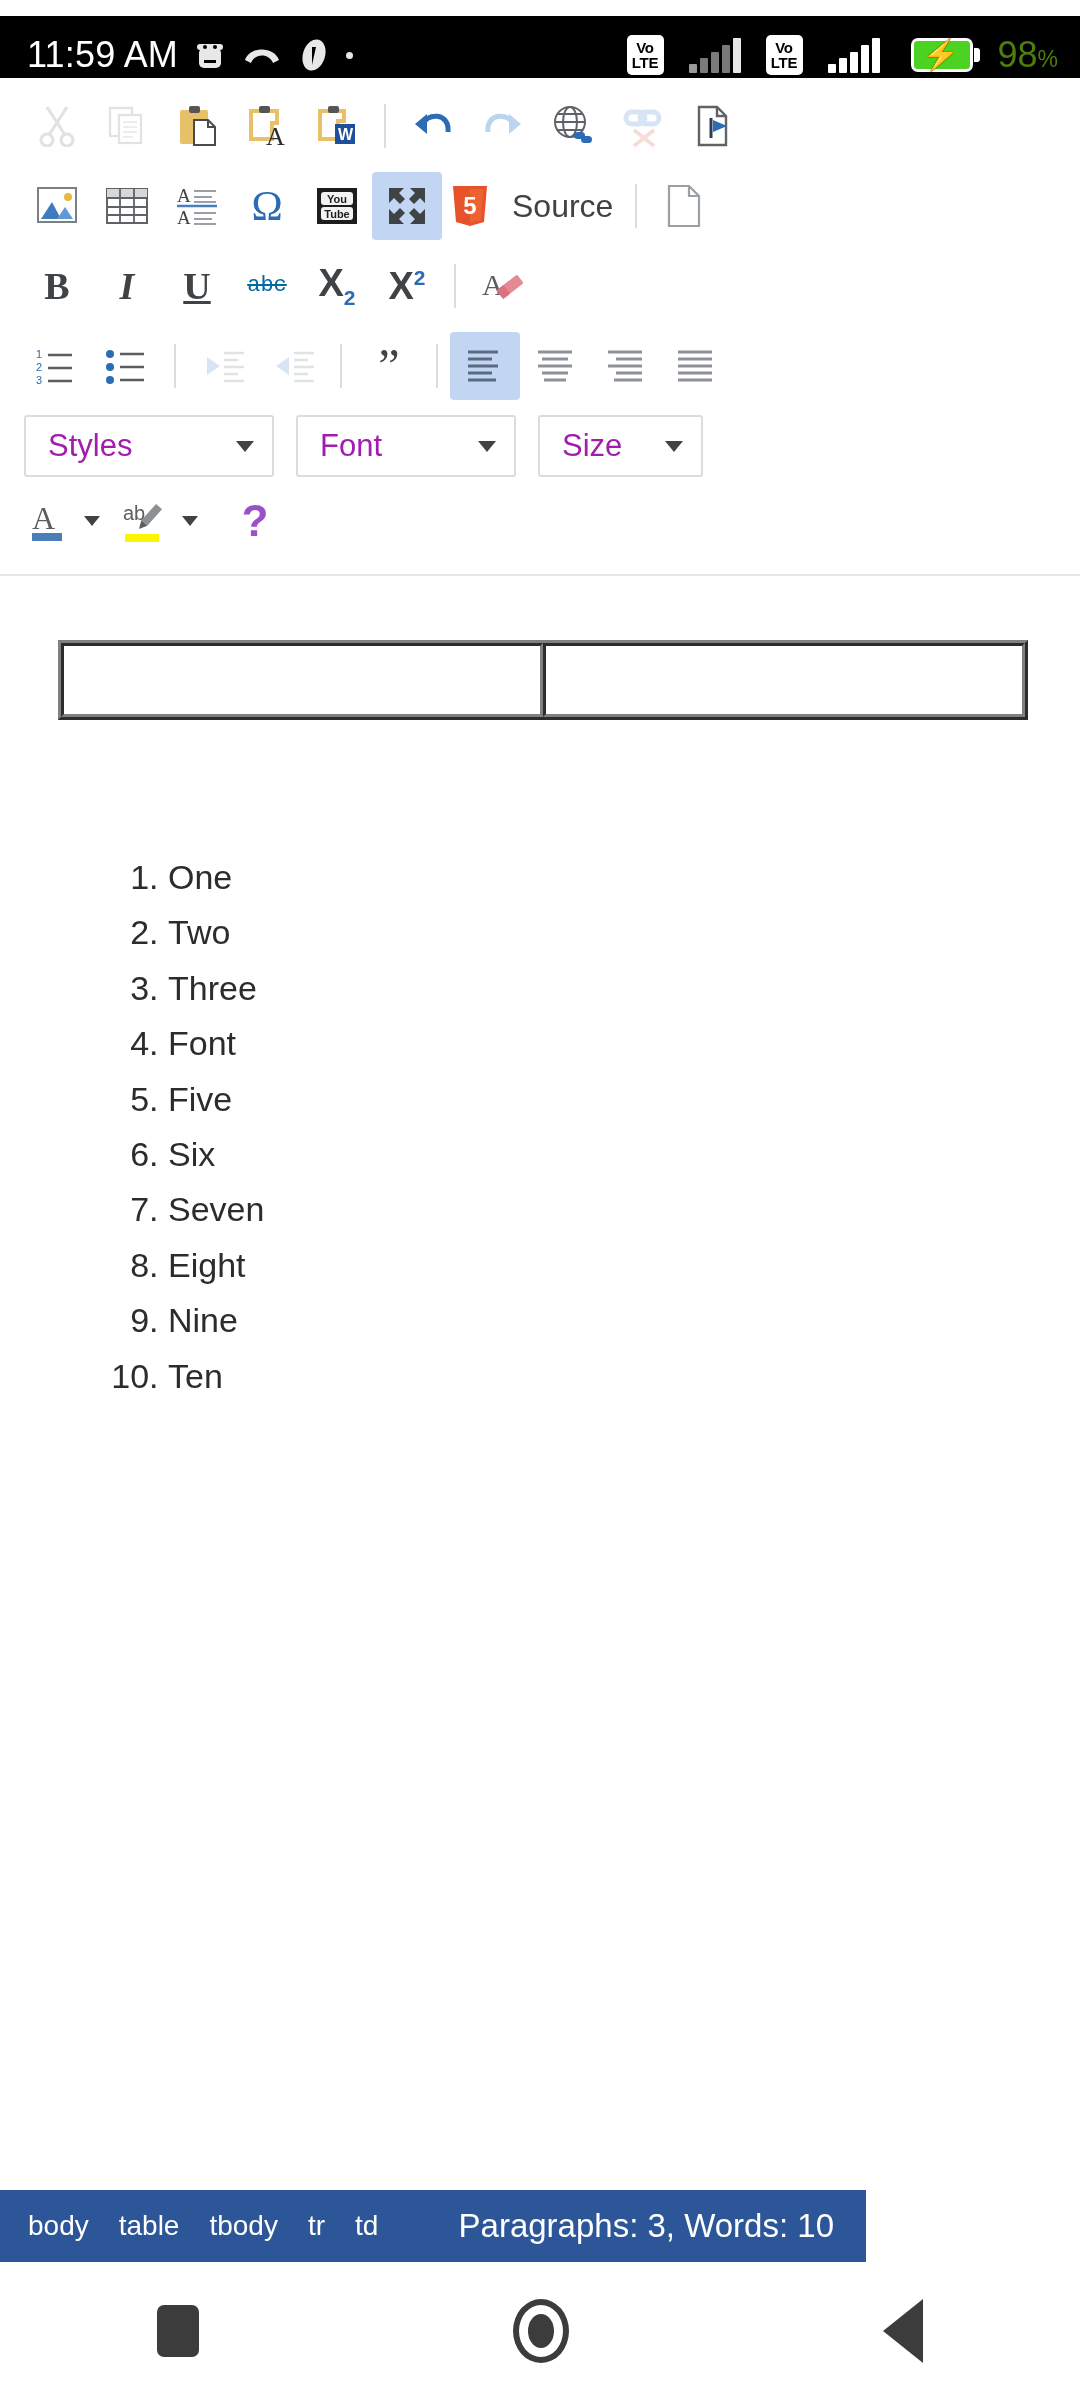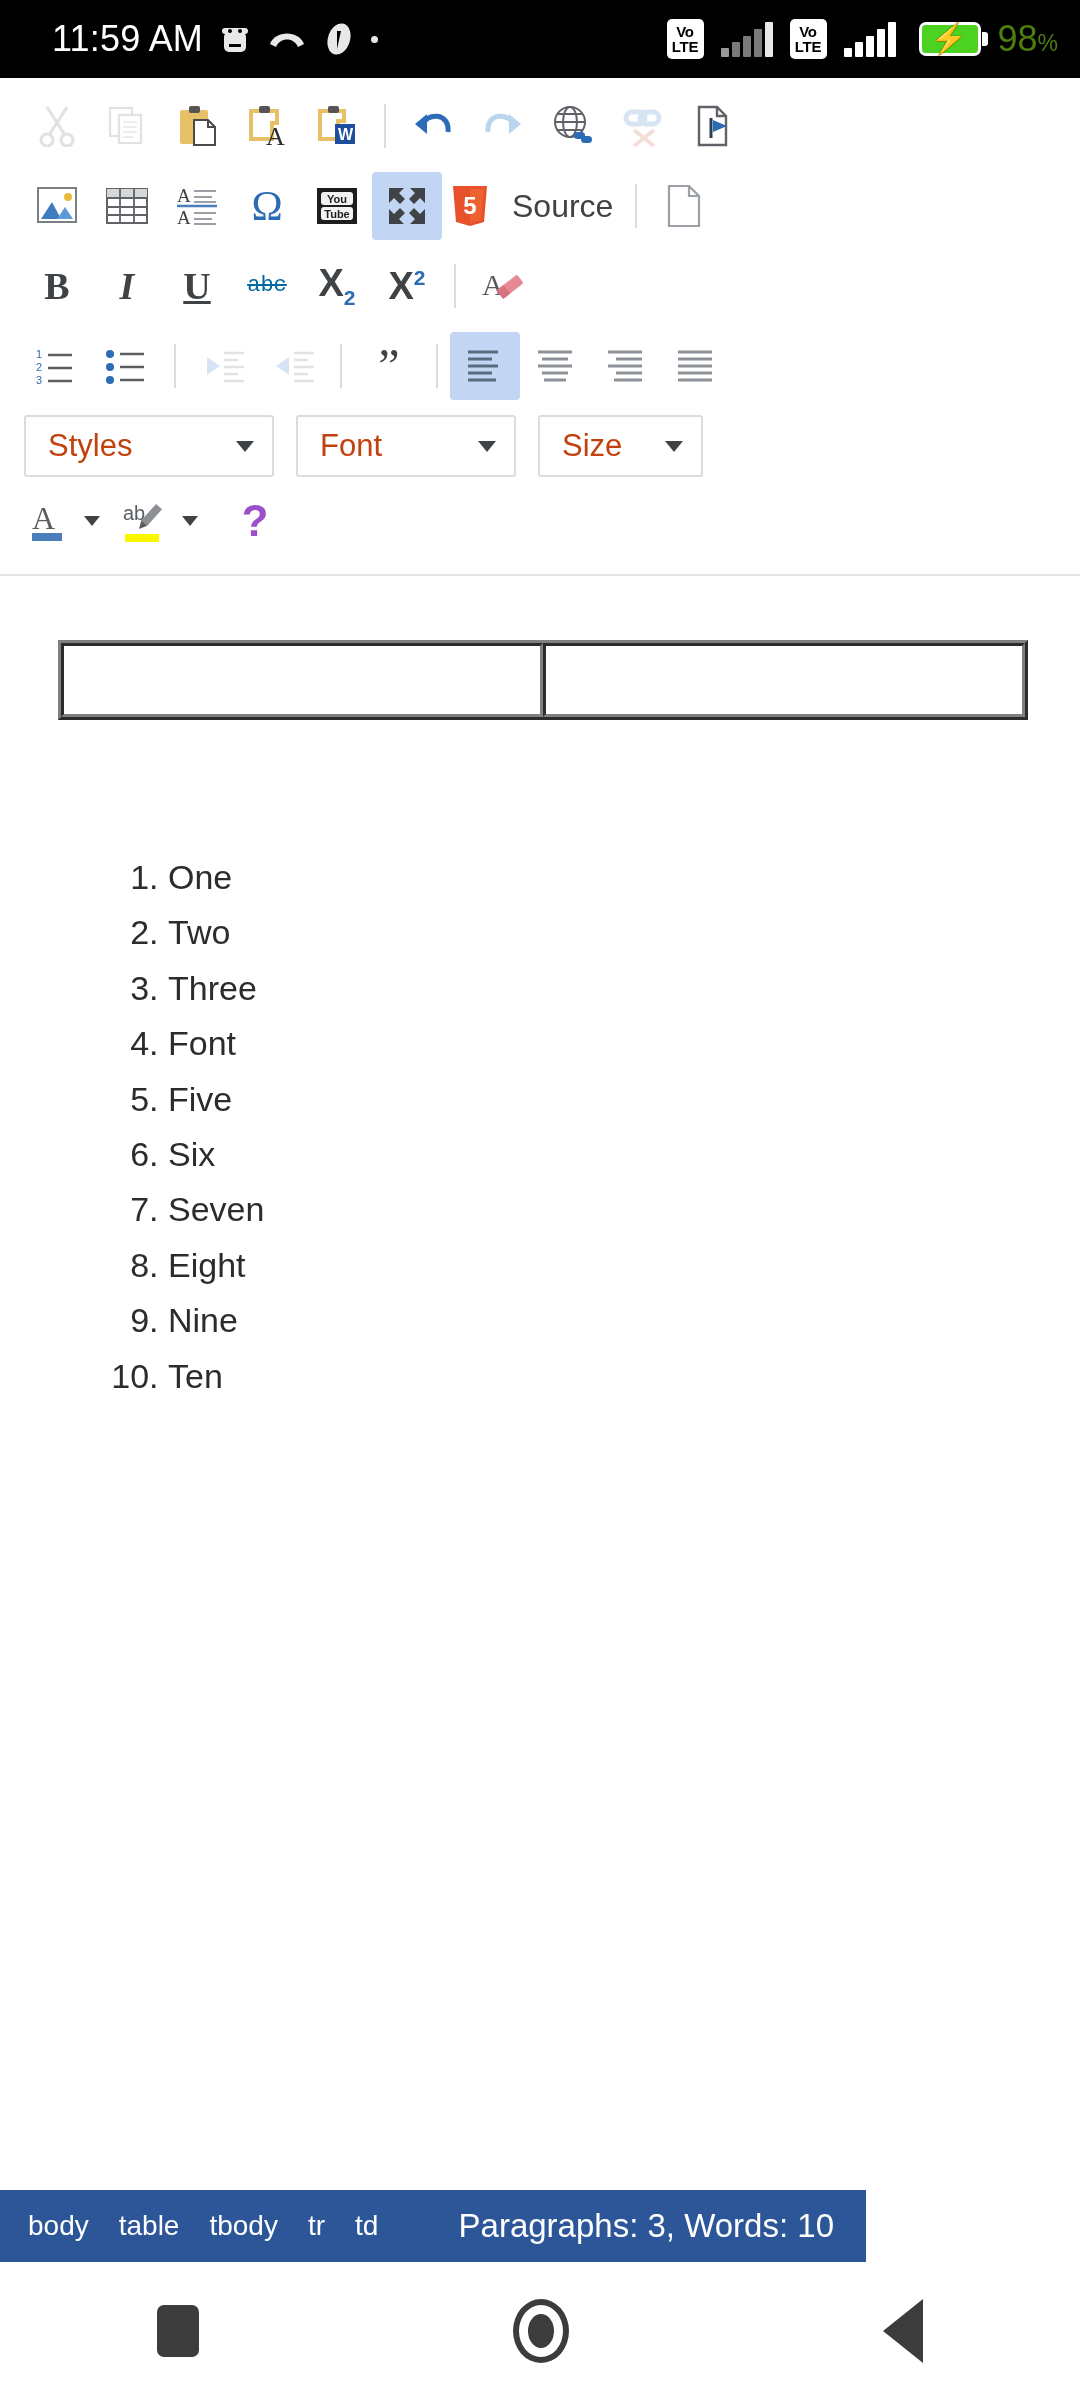--- a/index.html
+++ b/index.html
@@ -6,28 +6,28 @@
   html, body {
     width: 1080px; height: 2400px;
     background: #ffffff;
     font-family: "Liberation Sans", sans-serif;
     overflow: hidden;
   }
   #app { position: relative; width: 1080px; height: 2400px; }
 
   
   .statusbar {
-    position: absolute; left: 0; top: 0; width: 1080px; height: 78px;
+    position: absolute; left: 0; top: 16px; width: 1080px; height: 78px;
     background: #000000; color: #ffffff;
     display: flex; align-items: center; justify-content: space-between;
-    padding: 0 22px 0 52px;
+    padding: 0 22px 0 27px;
   }
   .sb-left { display: flex; align-items: center; gap: 17px; }
   .sb-clock { font-size: 36px; letter-spacing: .2px; color:#fff; }
-  .sb-right { display: flex; align-items: center; gap: 17px; }
+  .sb-right { display: flex; align-items: center; gap: 25px; }
   .volte-badge {
     background: #ffffff; color: #000000; border-radius: 5px;
     width: 37px; height: 40px; display: flex; flex-direction: column;
     align-items: center; justify-content: center; line-height: 1;
     font-size: 15px; font-weight: bold; letter-spacing: -.3px;
   }
   .volte-badge i { font-style: normal; display:block; }
   .sig { display: flex; align-items: flex-end; gap: 3px; height: 36px; }
   .sig span { width: 8px; background: #ffffff; border-radius: 1px; display:block; }
   .sig.weak span { background: #7a7a7a; }
@@ -65,21 +65,21 @@
 
   
   .g { font-size: 38px; color:#3f4346; line-height:1; }
   svg { display:block; }
 
   
   .ddrow { display:flex; align-items:center; gap: 22px; height: 80px; padding-left:2px; }
   .dd {
     height: 62px; border: 2px solid #dcdcdc; border-radius: 3px; background:#fff;
     display:flex; align-items:center; justify-content:space-between;
-    padding: 0 18px 0 22px; color:#c2410c; font-size: 31px;
+    padding: 0 18px 0 22px; color:#a21caf; font-size: 31px;
   }
   .dd .caret { width:0; height:0; border-left:9px solid transparent; border-right:9px solid transparent;
                border-top:11px solid #3f4346; margin-left: 18px; }
   .dd.w-styles { width: 250px; } .dd.w-format { width: 280px; }
   .dd.w-font { width: 220px; }   .dd.w-size { width: 165px; }
 
   .arrow-sm { width:0;height:0;border-left:8px solid transparent;border-right:8px solid transparent;
               border-top:10px solid #3f4346; margin-left:6px; }
 
   

